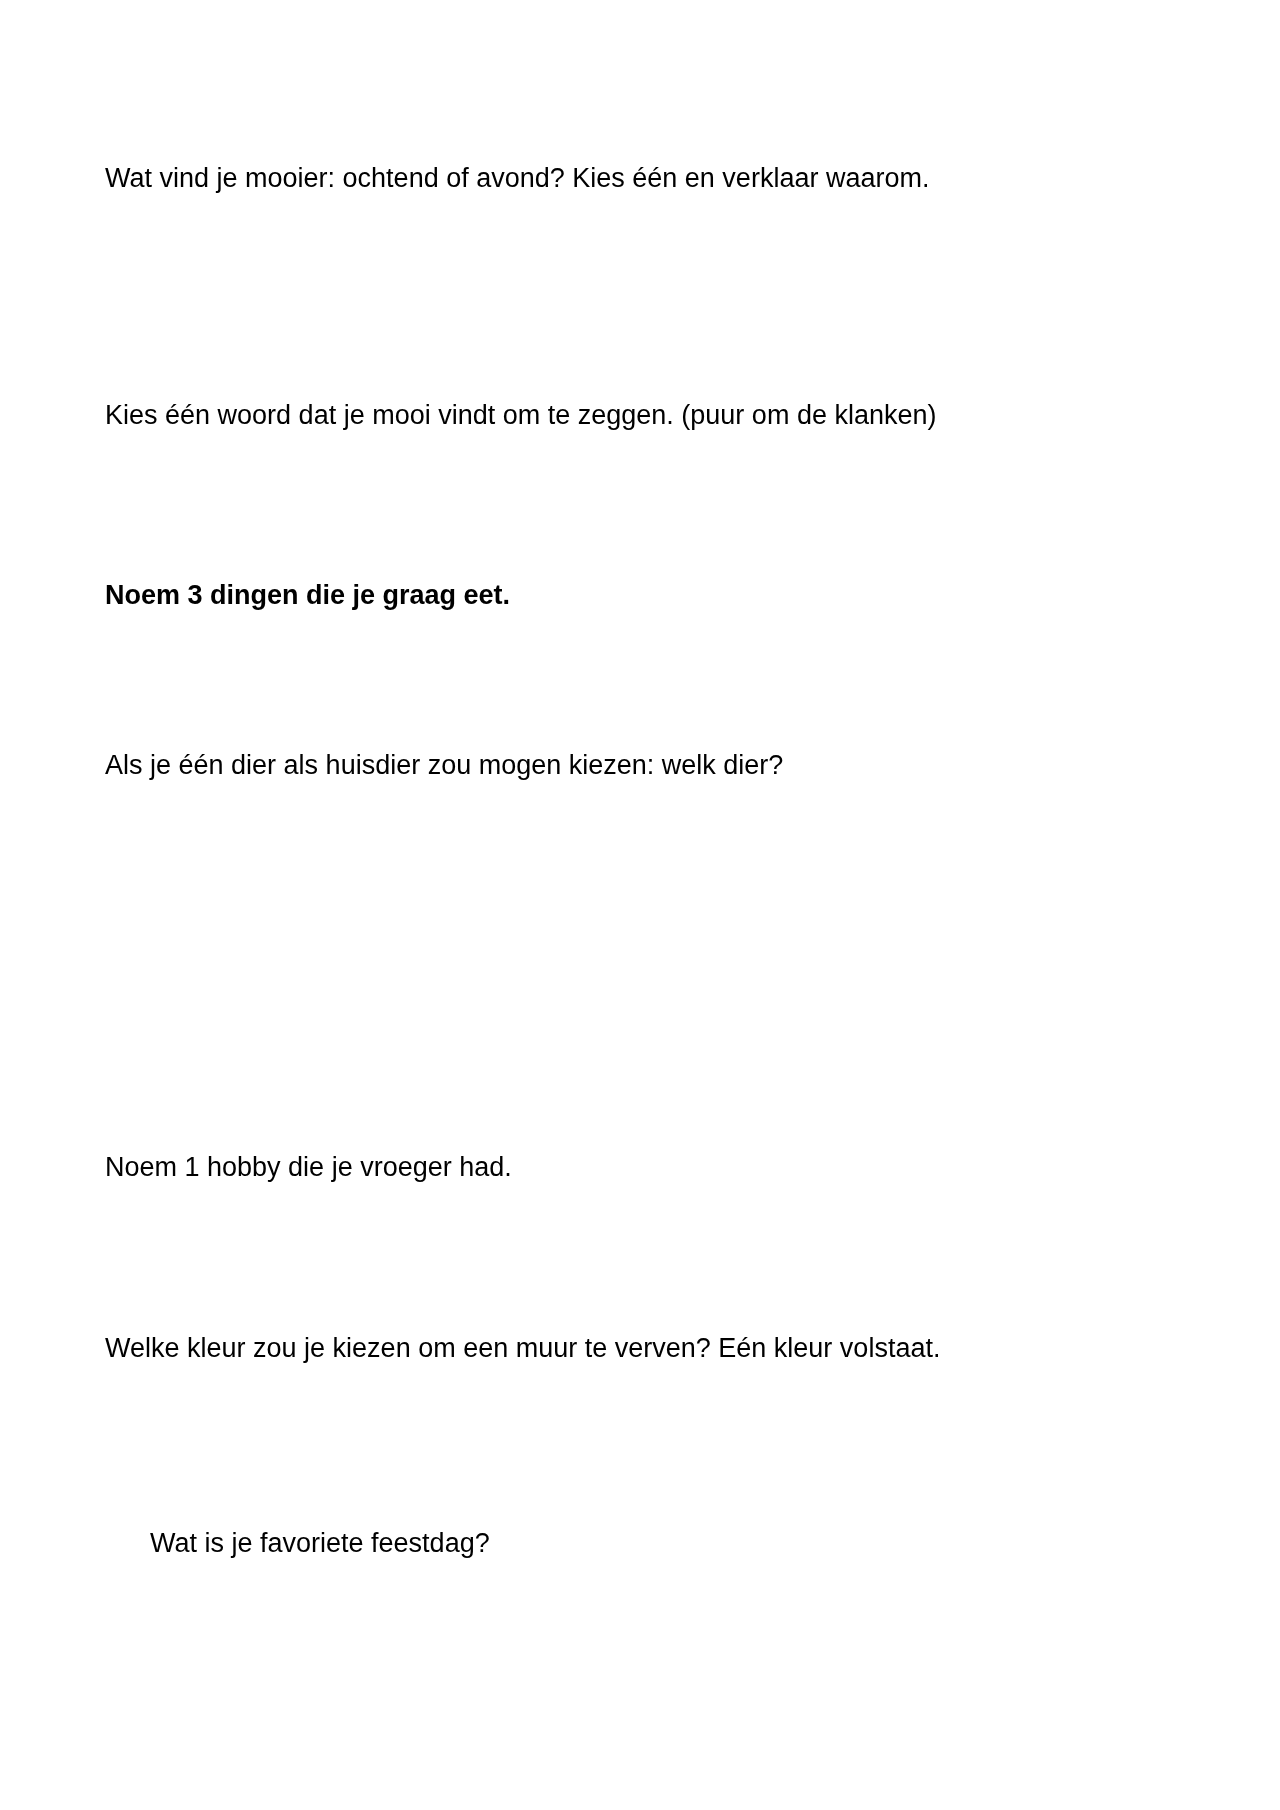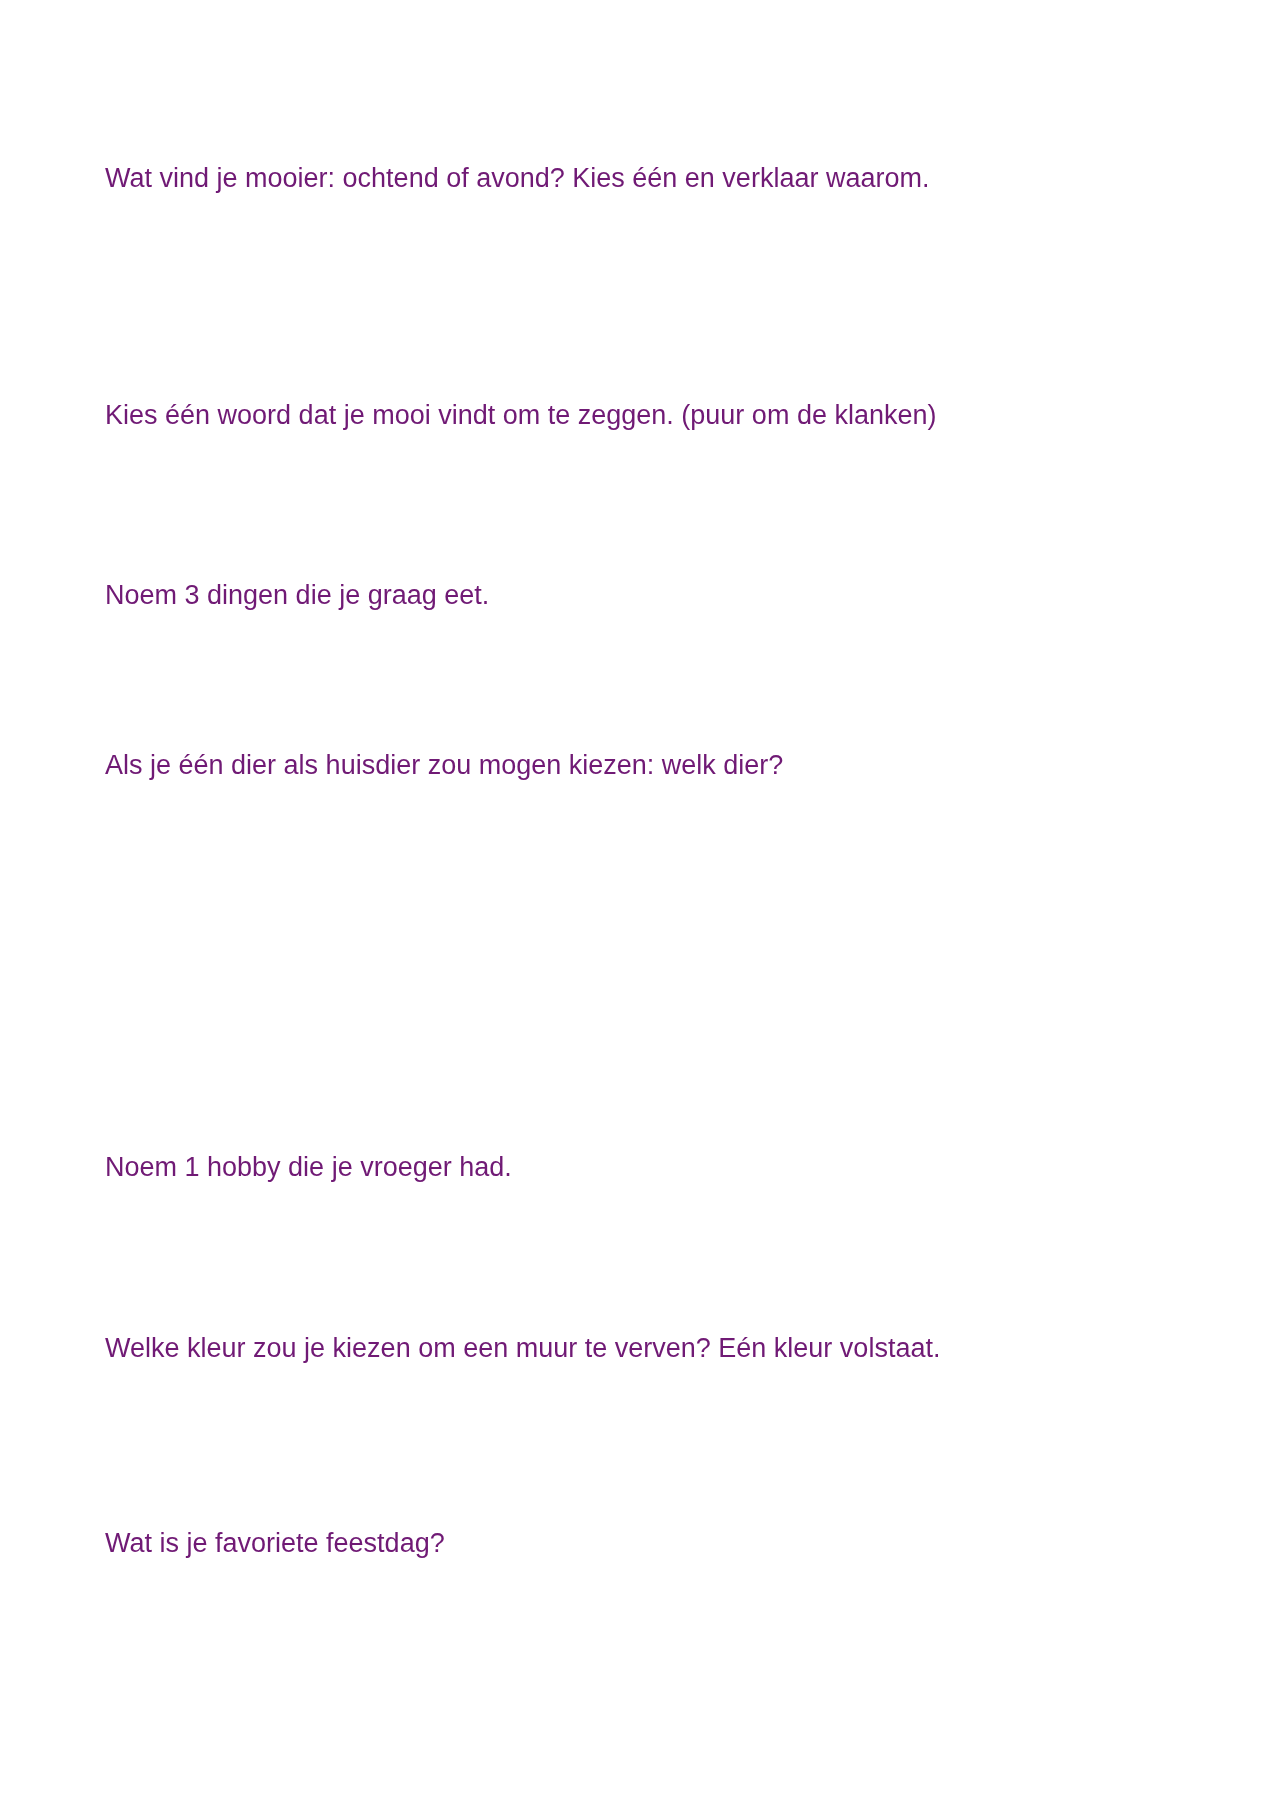--- a/index.html
+++ b/index.html
@@ -17,32 +17,32 @@
   .page {
     position: absolute;
     inset: 0;
     background: #ffffff;
   }
   .q {
     position: absolute;
     left: 105px;
     font-size: 27px;
     line-height: 1.2;
-    color: #701a75;
+    color: #000000;
     white-space: nowrap;
     letter-spacing: 0px;
   }
   .q0 { top: 162px; }
   .q1 { top: 399px; }
-  .q2 { top: 579px; }
+  .q2 { top: 579px; font-weight: bold; }
   .q3 { top: 749px; }
   .q4 { top: 981px; }
   .q5 { top: 1151px; }
   .q6 { top: 1332px; }
-  .q7 { top: 1527px; }
+  .q7 { top: 1527px; margin-left: 45px; }
 </style>
 </head>
 <body>
 
 <div class="page">
   <div class="q q0">Wat vind je mooier: ochtend of avond? Kies één en verklaar waarom.</div>
   <div class="q q1">Kies één woord dat je mooi vindt om te zeggen. (puur om de klanken)</div>
   <div class="q q2">Noem 3 dingen die je graag eet.</div>
   <div class="q q3">Als je één dier als huisdier zou mogen kiezen: welk dier?</div>
   <div class="q q5">Noem 1 hobby die je vroeger had.</div>

